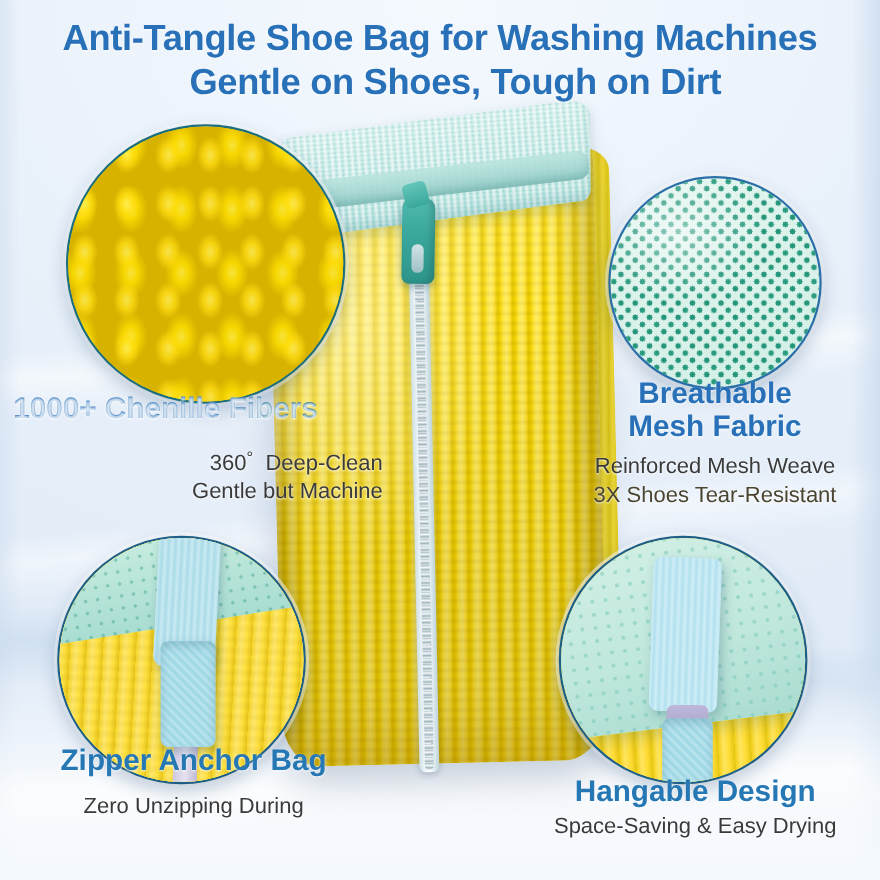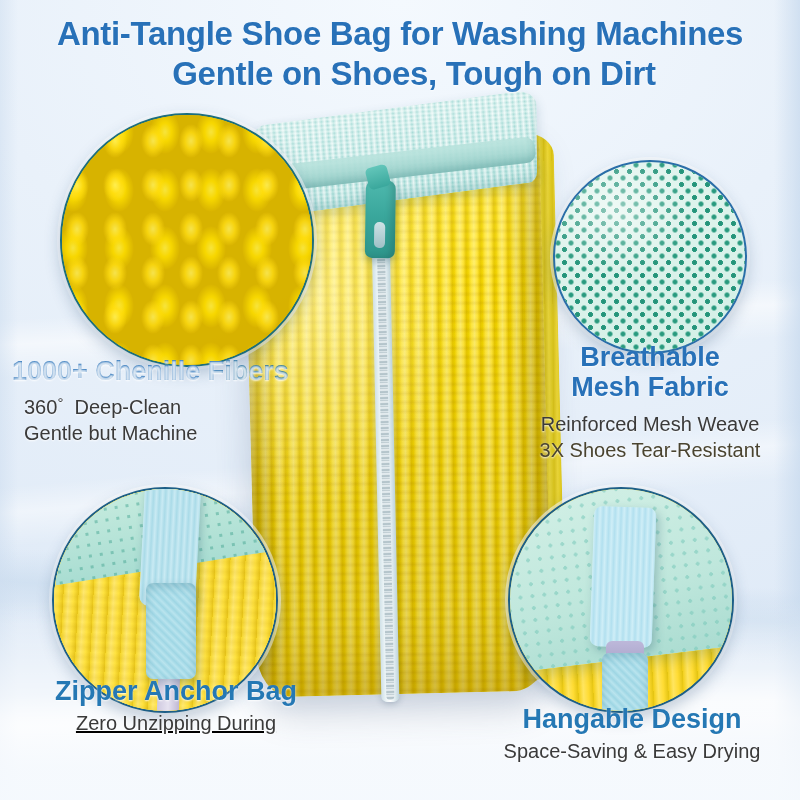--- a/index.html
+++ b/index.html
@@ -190,31 +190,31 @@
   .feat h3{margin:4px;font-size:26px;font-weight:700;line-height:1.12;
     text-shadow:0 1px 2px rgba(255,255,255,.85);}
   .feat p{margin:0;font-size:20px;line-height:1.28;color:#3a3a3a;font-weight:400;
     text-shadow:0 1px 2px rgba(255,255,255,.9);}
 
   .f-fibers{left:8px;top:352px;width:340px;text-align:left;}
   .f-fibers h3{
     background:linear-gradient(90deg,#2871b8 0%, #2871b8 58%, #1d6b72 88%, #1a6a6e 100%);
     -webkit-background-clip:text;background-clip:text;color:transparent;
     font-size:27px;}
-  .f-fibers .sub{margin-top:9px;text-align:left;padding-left:16px;}
+  .f-fibers .sub{margin-top:23px;text-align:right;padding-left:16px;}
   .deg{font-size:15px;vertical-align:top;line-height:1;}
 
   .f-mesh{left:500px;top:338px;width:300px;text-align:center;}
   .f-mesh h3{color:#2871b8;font-size:27px;}
   .f-mesh .sub{margin-top:10px;color:#3a3a3a;}
   .f-mesh .sub .r2{color:#4a4430;}
 
   .f-zipper{left:6px;top:672px;width:340px;text-align:center;}
   .f-zipper h3{color:#2578b4;font-size:27px;}
-  .f-zipper .sub{margin-top:5px;text-decoration:underline;}
+  .f-zipper .sub{margin-top:15px;}
 
   .f-hang{left:462px;top:700px;width:340px;text-align:center;}
   .f-hang h3{color:#2578b4;font-size:27px;}
   .f-hang .sub{margin-top:5px;font-size:19px;}
 </style>
 </head>
 <body>
 
 <div class="canvas">
 

